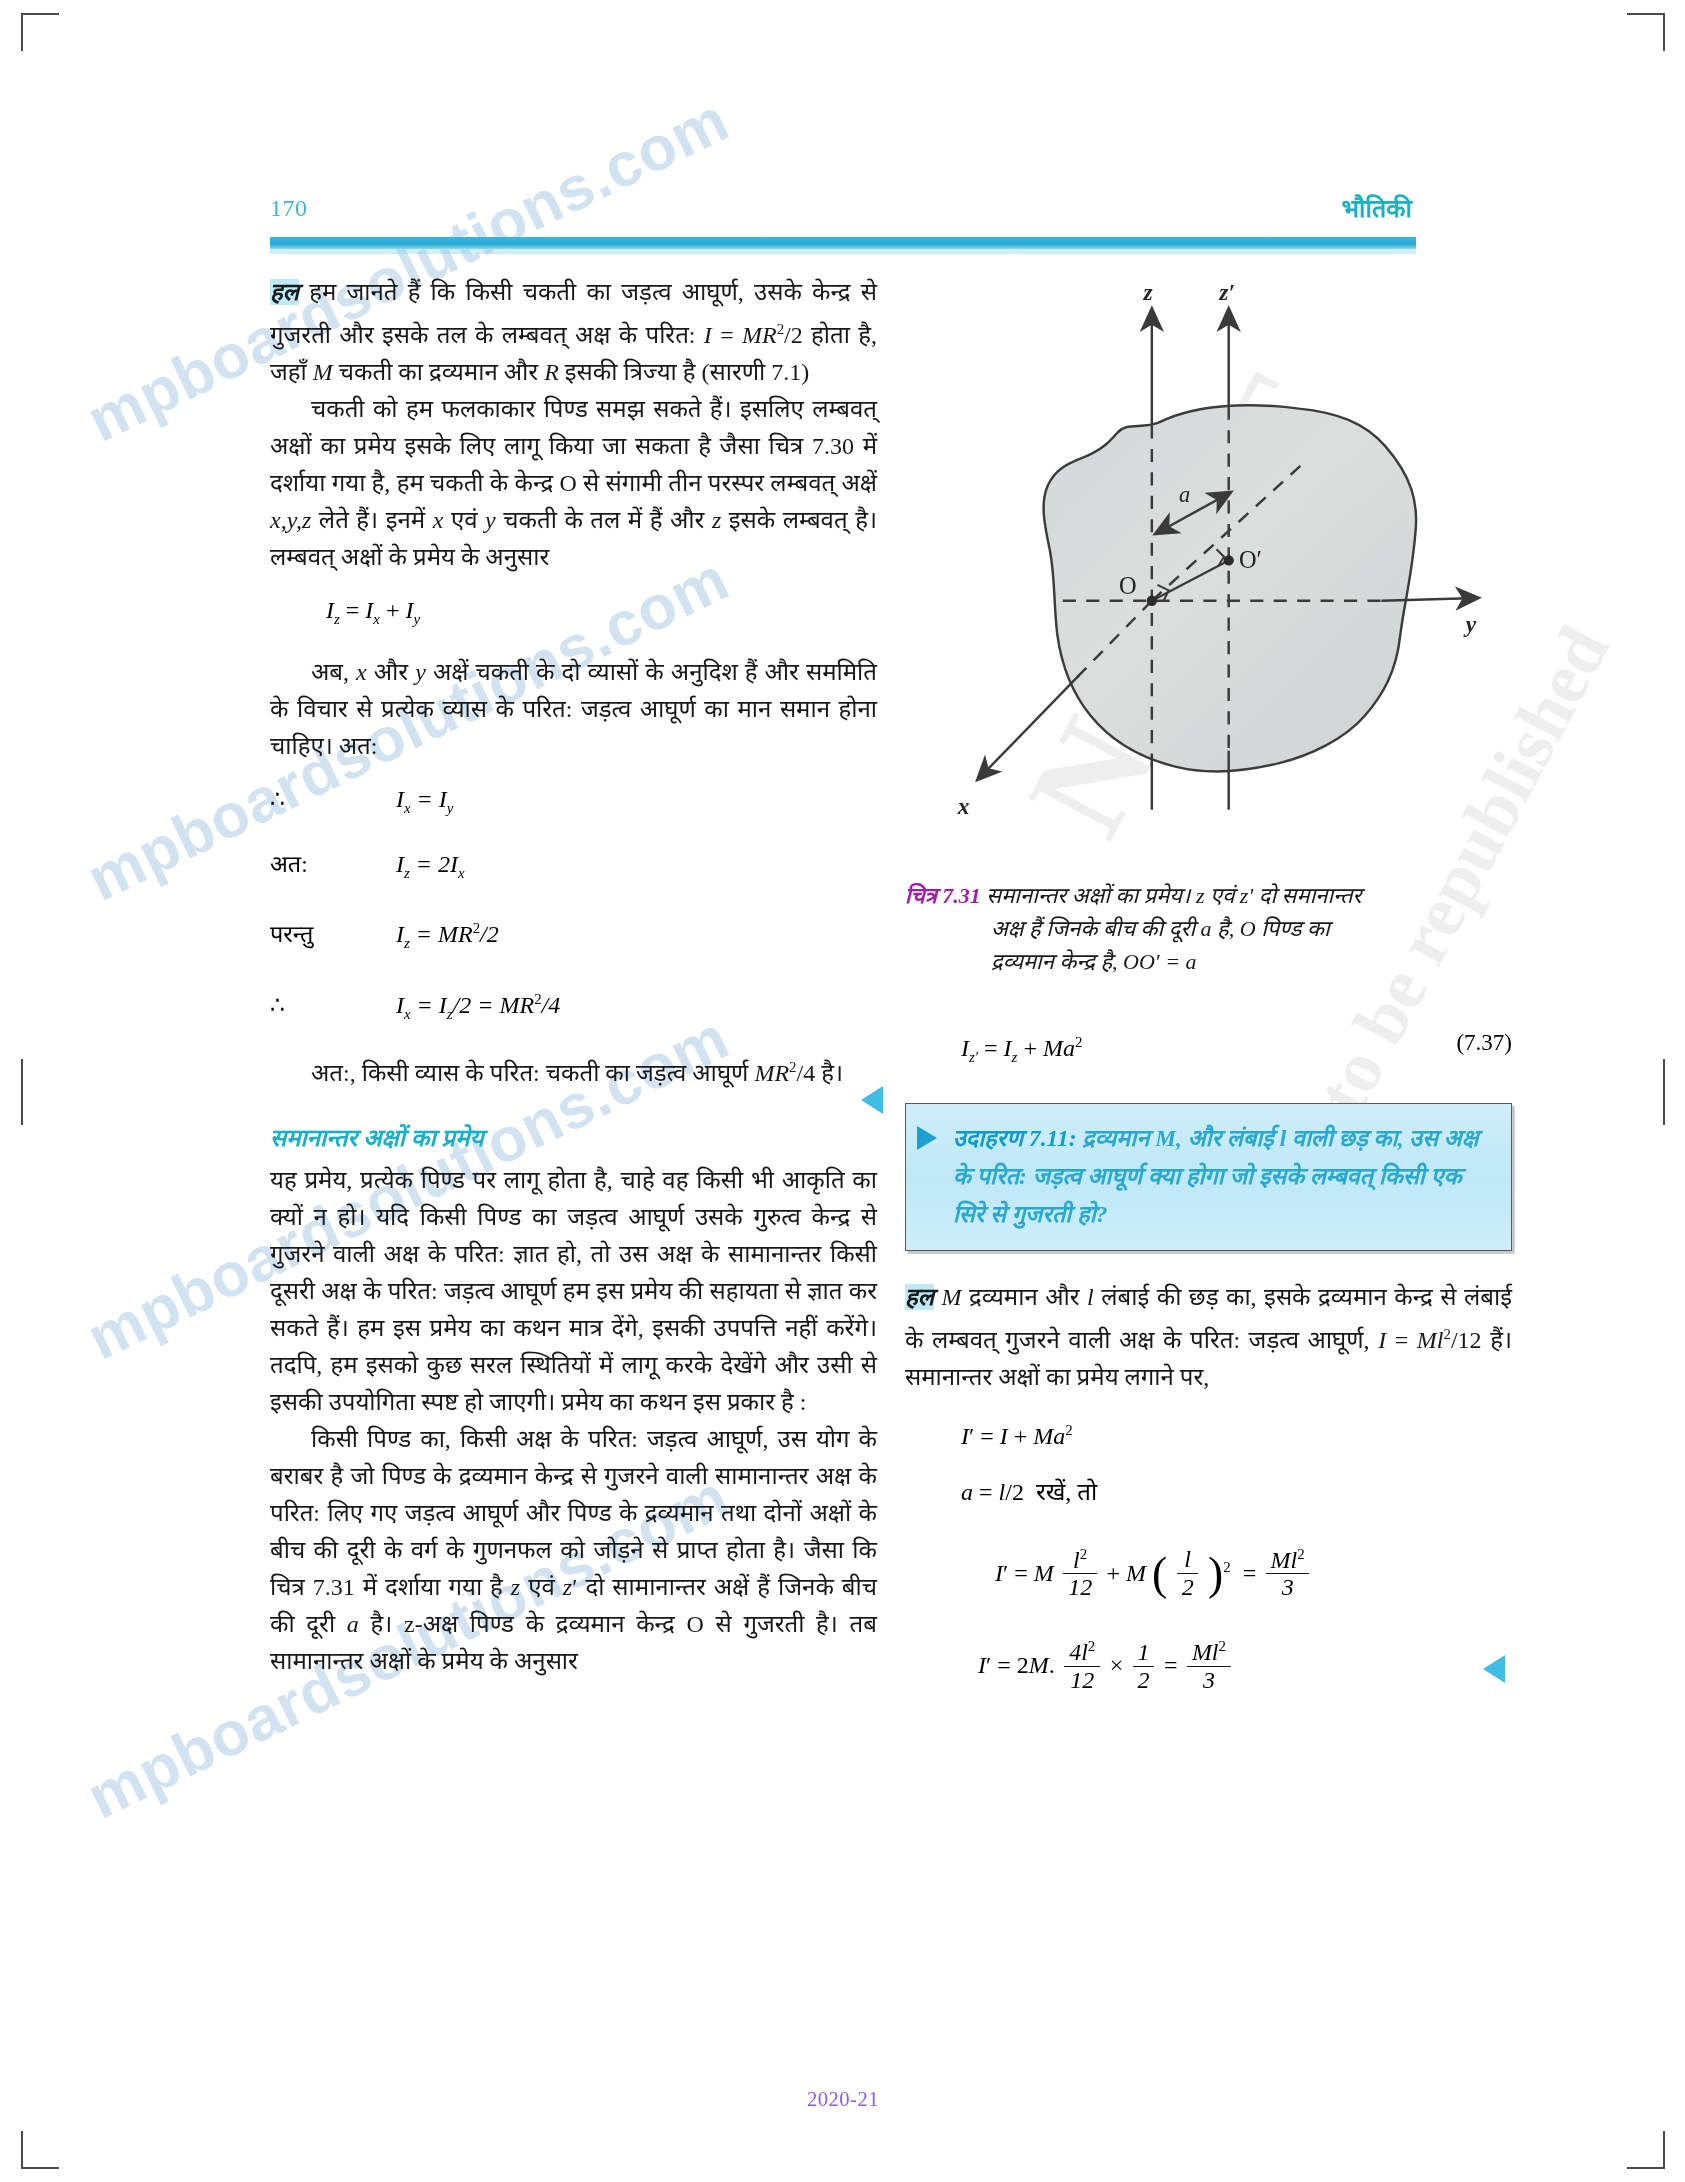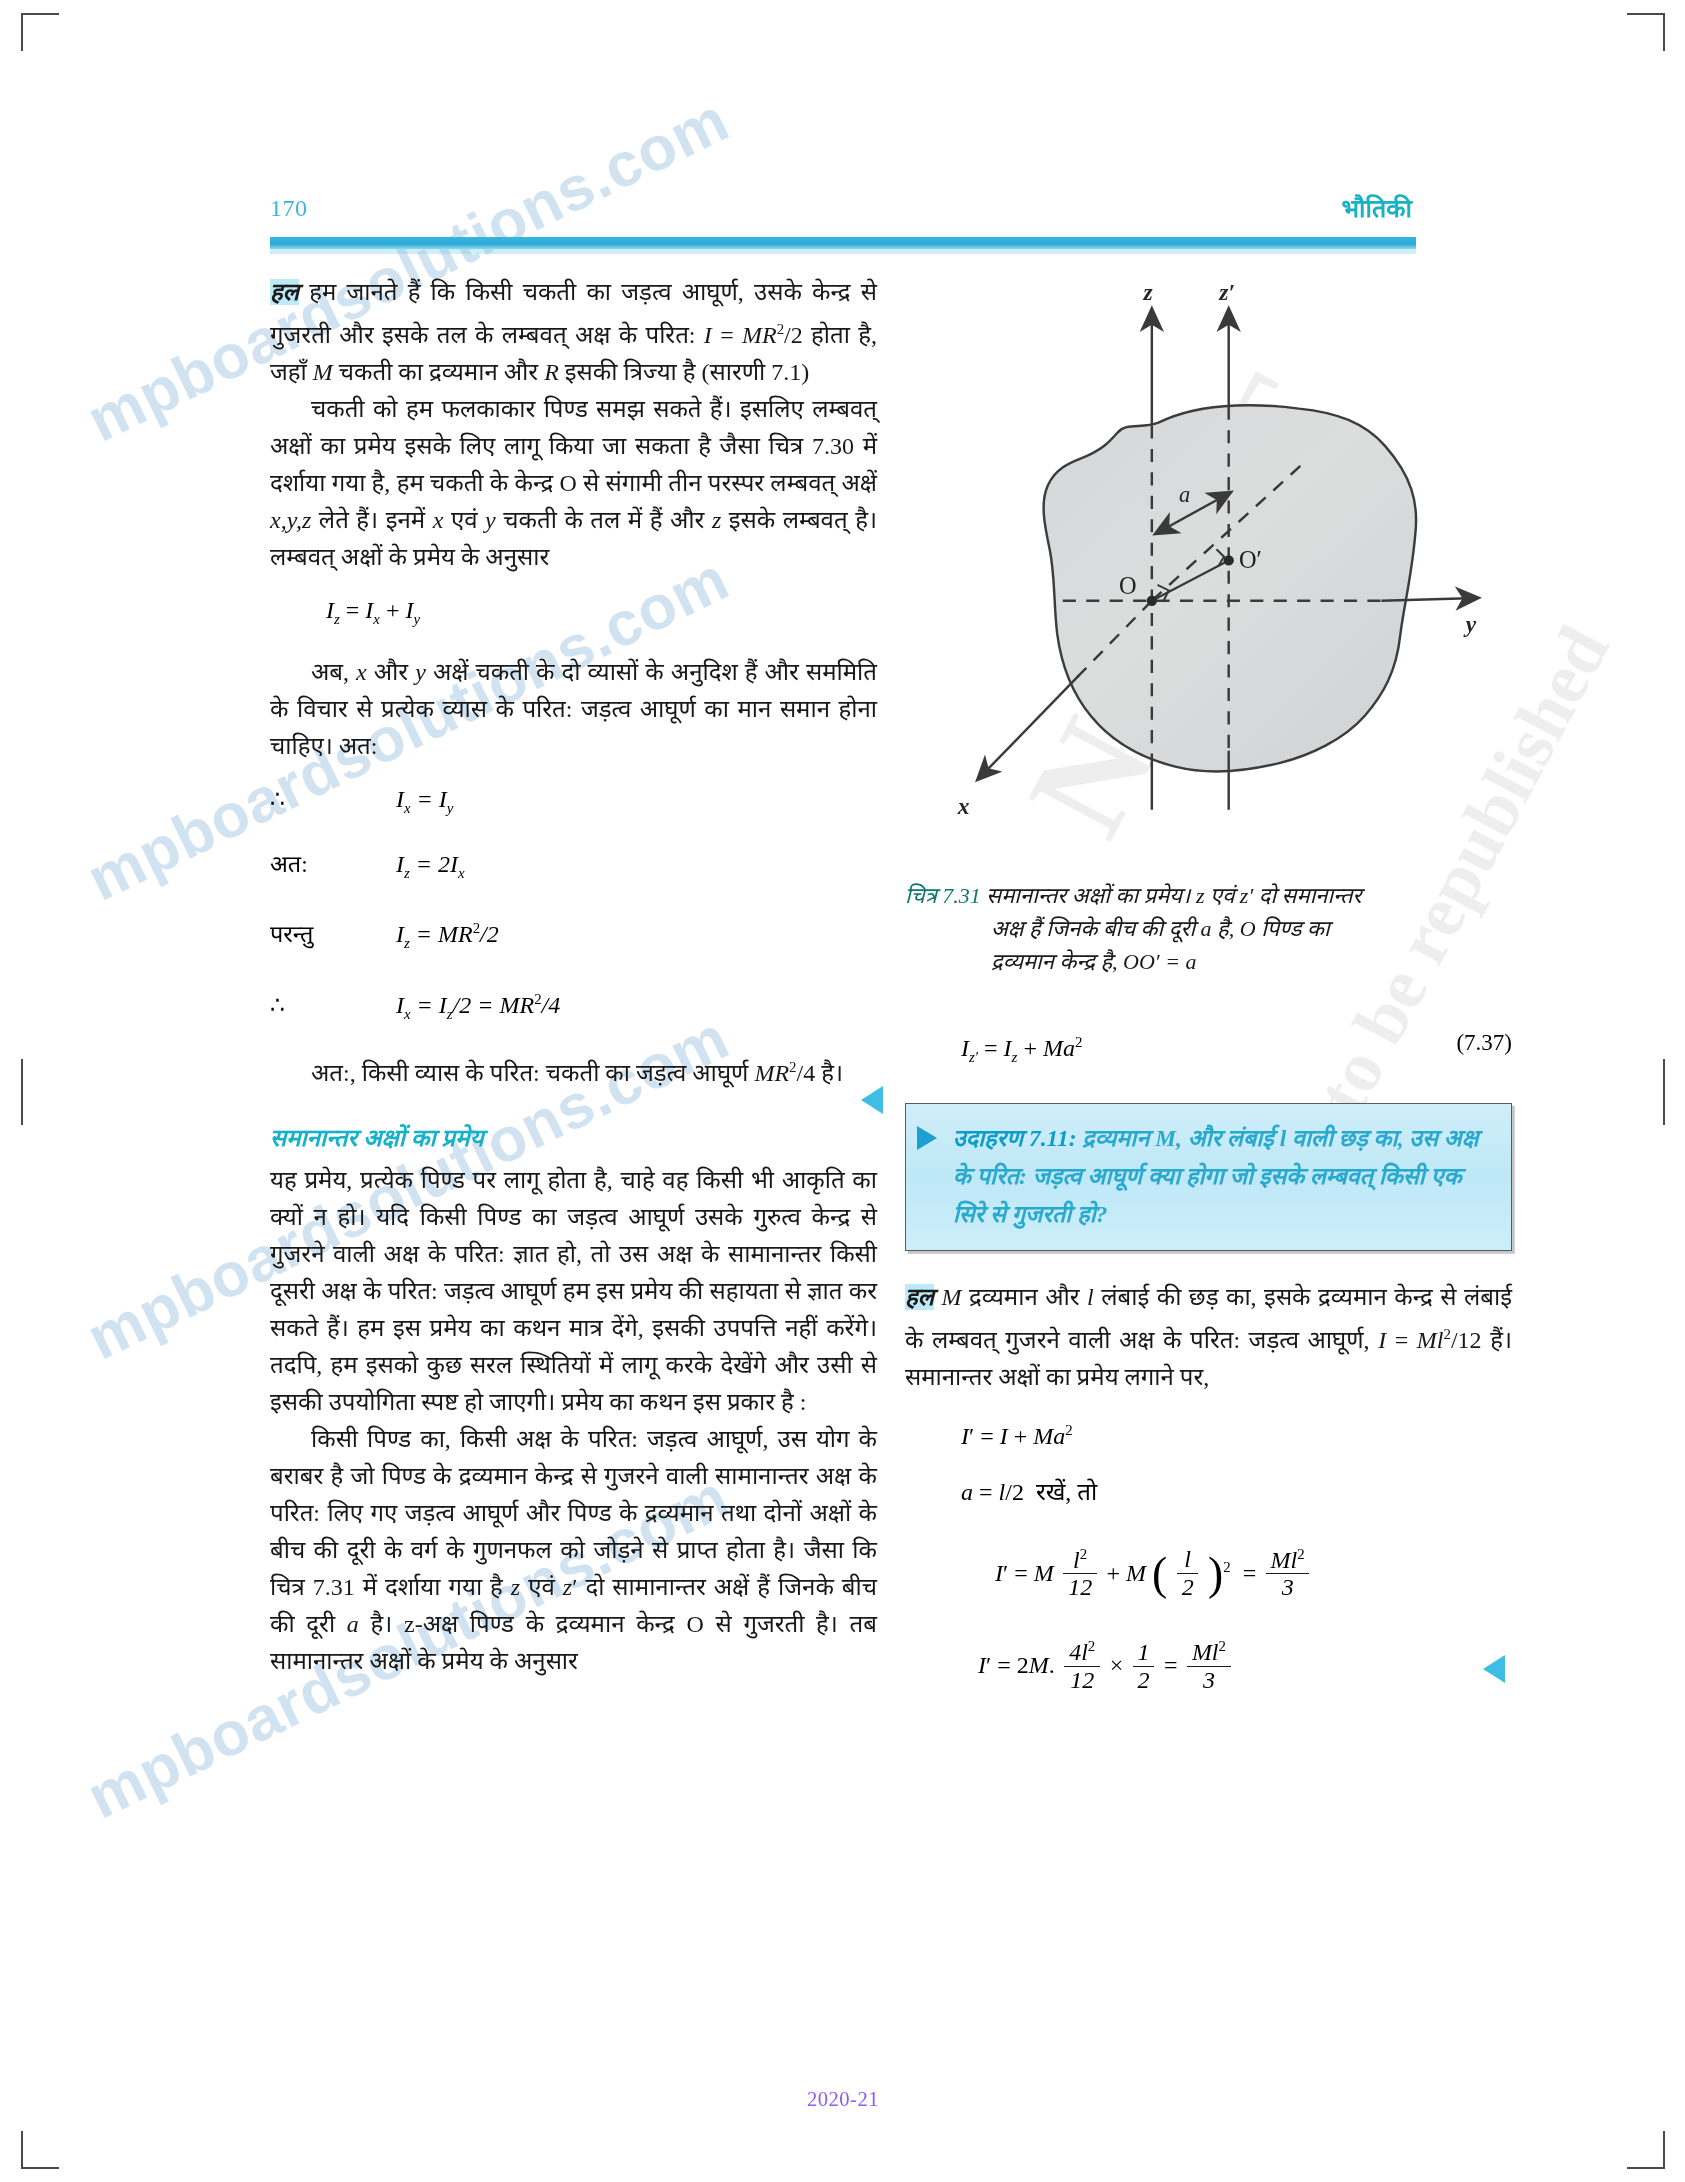--- a/index.html
+++ b/index.html
@@ -201,22 +201,22 @@
     position: absolute;
     left: 905px;
     top: 879px;
     width: 618px;
     font-size: 22px;
     line-height: 33px;
     font-style: italic;
     color: #191919;
   }
   #figure-caption .fig-label {
-    color: #0f766e;
-    font-weight: normal;
+    color: #a21caf;
+    font-weight: bold;
     font-style: italic;
   }
   #figure-caption .cap-ind { display: block; padding-left: 86px; }
 
   
   #footer-year {
     position: absolute;
     left: 0; right: 0;
     bottom: 71px;
     text-align: center;

